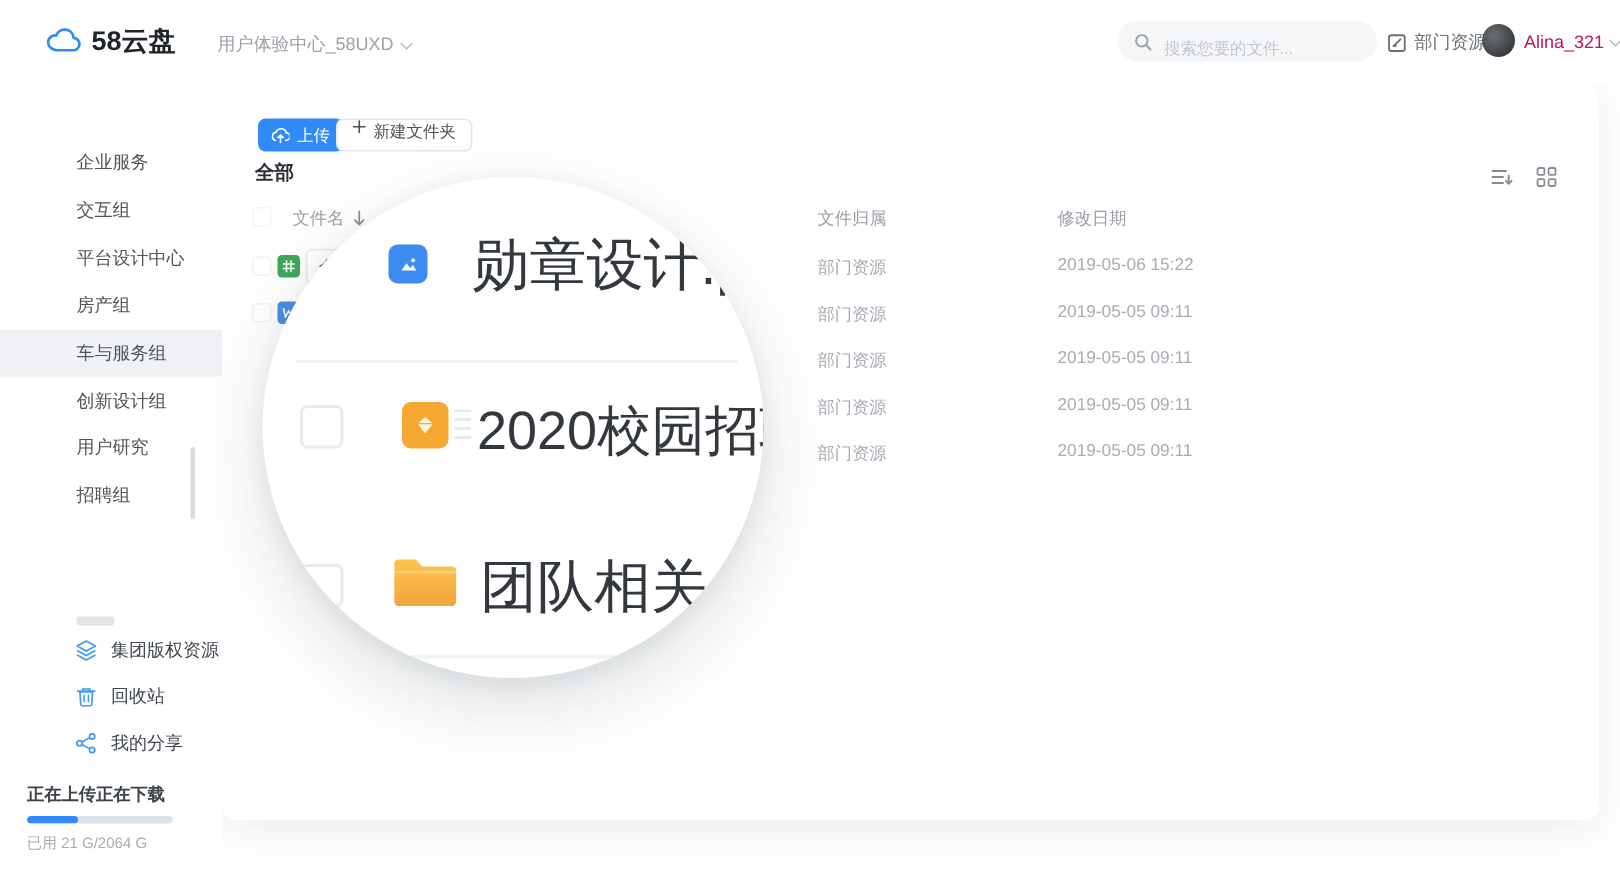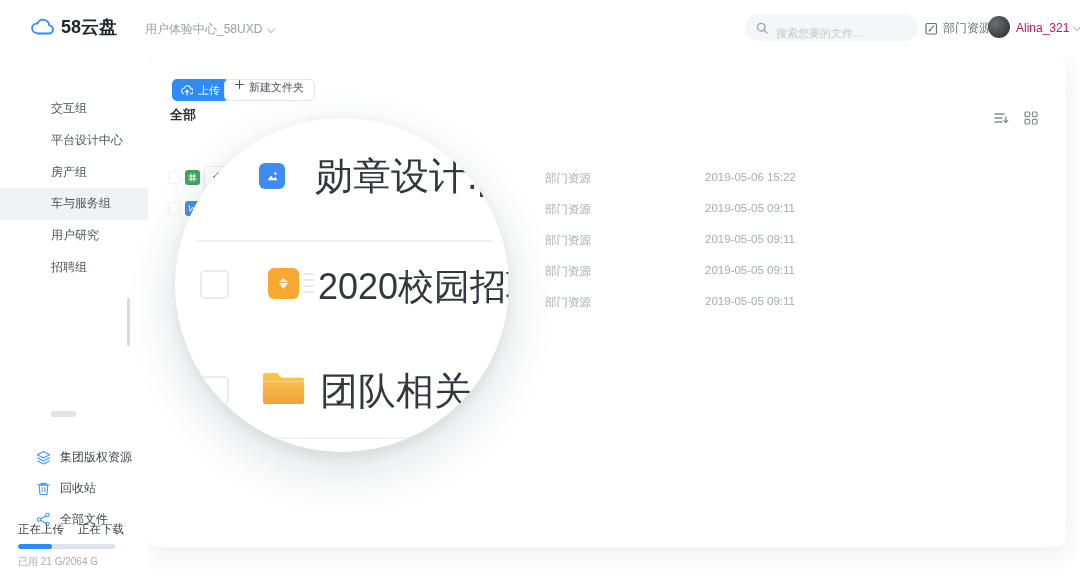--- a/index.html
+++ b/index.html
@@ -27,25 +27,25 @@
   .chev.up{transform:rotate(-135deg);margin-top:3px;color:#fff;}
   
   .sidebar{position:absolute;left:0;top:55px;width:148px;height:526px;background:#fff;z-index:2;}
   .allfiles{position:absolute;left:14px;top:7px;width:114px;height:24px;background:#2f8cf6;border-radius:4px;
             color:#fff;display:flex;align-items:center;padding:0 9px;gap:7px;font-size:12px;box-sizing:border-box;cursor:pointer;}
   .allfiles .sp{margin-left:auto;}
   .groups{position:absolute;left:0;top:38px;width:148px;}
   .group-item{height:31.7px;display:flex;align-items:center;padding-left:51px;font-size:12px;color:#4e545b;cursor:pointer;}
   .group-item.active{background:#f0f2f5;}
   .clipped-item{position:absolute;left:51px;top:356px;width:25px;height:6px;background:#c8ccd2;opacity:.55;border-radius:2px;}
-  .tools{position:absolute;left:4px;top:363px;width:148px;margin-top:24px;}
+  .tools{position:absolute;left:18px;top:363px;width:148px;}
   .tool-item{height:31px;display:flex;align-items:center;padding-left:32px;gap:9px;font-size:12px;color:#41474e;cursor:pointer;}
   .sscroll{position:absolute;left:127px;top:243px;width:3px;height:48px;background:#d7dade;border-radius:2px;cursor:pointer;}
   .transfer{position:absolute;left:18px;top:467px;width:112px;}
-  .transfer-labels{display:flex;gap:14px;font-size:11.5px;color:#3c424a;}
+  .transfer-labels{display:flex;font-size:11.5px;color:#3c424a;font-weight:bold;}
   .pbar{margin-top:7px;width:97px;height:5px;background:#dce3ea;border-radius:3px;overflow:hidden;}
   .pfill{height:5px;background:#2f8cf6;border-radius:3px;}
   .usage{margin-top:6px;font-size:10px;color:#a6abb2;}
   
   .card{position:absolute;left:148px;top:55px;width:918px;height:492px;background:#fff;border-radius:10px;
         box-shadow:0 6px 28px rgba(40,55,70,.09);z-index:1;}
   .btn-upload{position:absolute;left:24px;top:24px;height:22px;padding:0 9px;background:#2f8cf6;color:#fff;
               border:0;border-radius:5px;font-size:11px;display:flex;align-items:center;gap:5px;cursor:pointer;
               font-family:"Liberation Sans","DejaVu Sans",sans-serif;}
   .btn-newfolder{position:absolute;left:76px;top:24px;height:22px;padding:0 10px;background:#fff;
@@ -127,30 +127,36 @@
     <div class="avatar"></div>
     <div class="username">
       <span>Alina_321</span>
       <i class="chev"></i>
     </div>
   </div>
 
   <div class="sidebar">
     <div class="groups">
       <div class="group-item">
+          <span>企业服务</span>
+        </div>
+      <div class="group-item">
           <span>交互组</span>
         </div>
       <div class="group-item">
           <span>平台设计中心</span>
         </div>
       <div class="group-item">
           <span>房产组</span>
         </div>
       <div class="group-item active">
           <span>车与服务组</span>
+        </div>
+      <div class="group-item">
+          <span>创新设计组</span>
         </div>
       <div class="group-item">
           <span>用户研究</span>
         </div>
       <div class="group-item">
           <span>招聘组</span>
         </div>
     </div>
     <div class="clipped-item"></div>
     <div class="sscroll"></div>
@@ -176,21 +182,21 @@
       </div>
       <div class="tool-item">
         <span style="display:flex;">
           <svg width="15" height="15" viewBox="0 0 16 16" fill="none">
               <circle cx="3.2" cy="8" r="1.9" stroke="#3e9af5" stroke-width="1.2"></circle>
               <circle cx="12.2" cy="3.2" r="1.9" stroke="#3e9af5" stroke-width="1.2"></circle>
               <circle cx="12.2" cy="12.8" r="1.9" stroke="#3e9af5" stroke-width="1.2"></circle>
               <path d="M5 7.1 10.4 4M5 8.9l5.4 3.1" stroke="#3e9af5" stroke-width="1.2"></path>
             </svg>
         </span>
-        <span>全部文件</span>
+        <span>我的分享</span>
       </div>
     </div>
     <div class="transfer">
       <div class="transfer-labels">
         <span>正在上传</span>
         <span>正在下载</span>
       </div>
       <div class="pbar">
         <div class="pfill" style="width: 35%;"></div>
       </div>
@@ -227,20 +233,33 @@
       <span>
         <svg width="14" height="14" viewBox="0 0 14 14" fill="none">
             <rect x="1" y="1" width="4.6" height="4.6" rx="1" stroke="#878d94" stroke-width="1.2"></rect>
             <rect x="8.4" y="1" width="4.6" height="4.6" rx="1" stroke="#878d94" stroke-width="1.2"></rect>
             <rect x="1" y="8.4" width="4.6" height="4.6" rx="1" stroke="#878d94" stroke-width="1.2"></rect>
             <rect x="8.4" y="8.4" width="4.6" height="4.6" rx="1" stroke="#878d94" stroke-width="1.2"></rect>
           </svg>
       </span>
     </div>
 
+    <div class="thead">
+      <span class="cb" style="opacity:.5;"></span>
+      <span class="h-name">
+        <span>文件名</span>
+        <span style="display:flex;">
+          <svg width="9" height="11" viewBox="0 0 9 11" fill="none">
+              <path d="M4.5 1v8.4M1.6 6.8l2.9 2.9 2.9-2.9" stroke="#8a9097" stroke-width="1.2" stroke-linecap="round" stroke-linejoin="round"></path>
+            </svg>
+        </span>
+      </span>
+      <span class="h-owner">文件归属</span>
+      <span class="h-mod">修改日期</span>
+    </div>
 
     <div class="rows">
       <div class="frow">
         <span class="cb"></span>
         <span class="ficon excel">
           <svg width="9" height="9" viewBox="0 0 9 9" fill="none">
               <path d="M.5 3h8M.5 6h8M3 .5v8M6 .5v8" stroke="#fff" stroke-width="1"></path>
             </svg>
         </span>
         <span class="chip">

